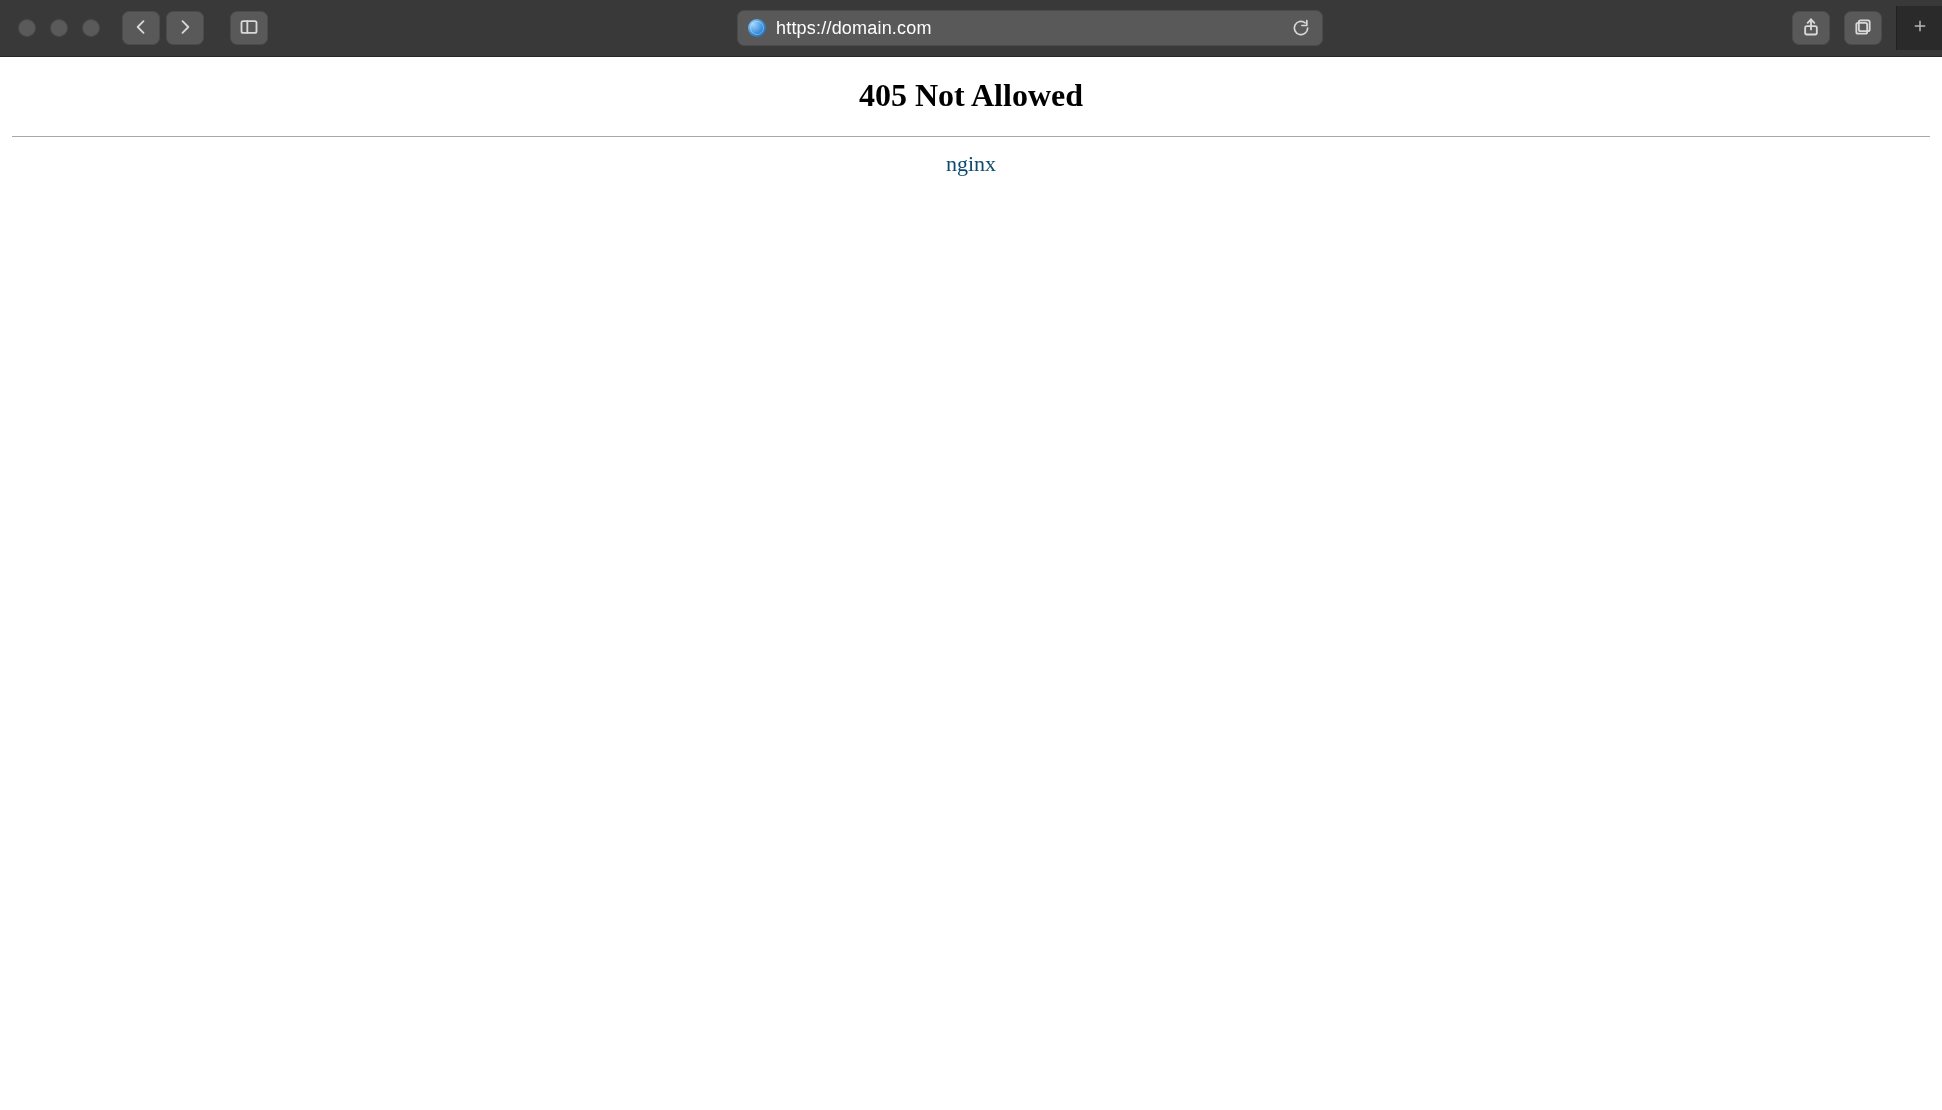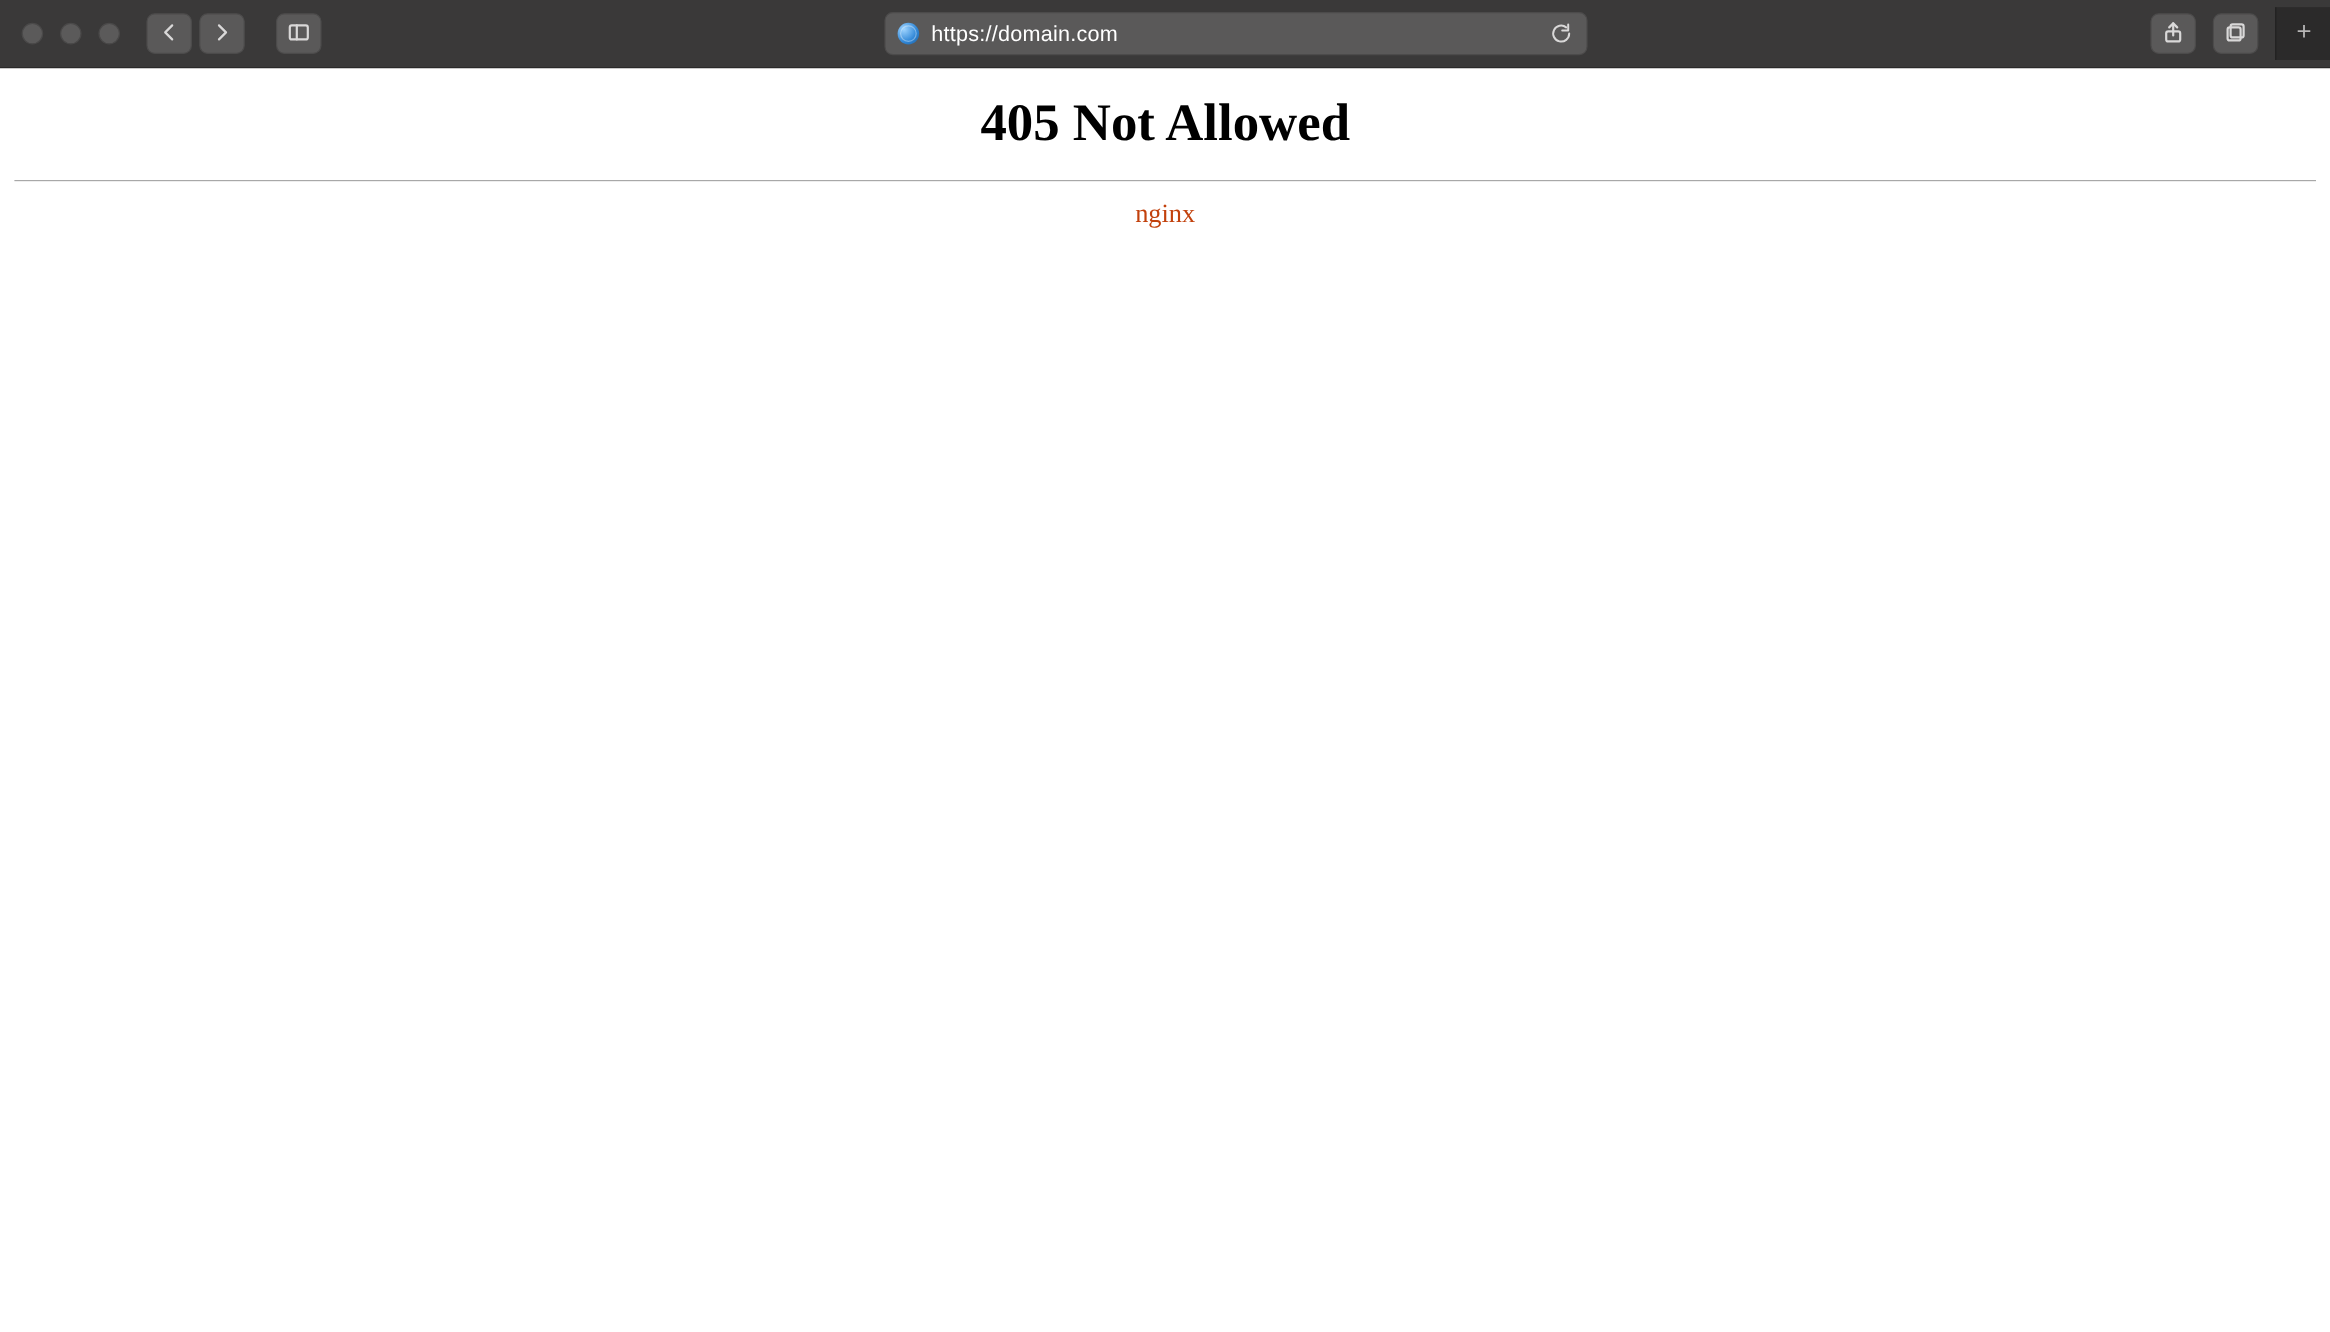--- a/index.html
+++ b/index.html
@@ -60,25 +60,25 @@
     }
     .newtab-strip svg { width: 18px; height: 18px; stroke: #b7b6b6; stroke-width: 2; fill: none; }
 
     
     .page {
       position: absolute; left: 0; right: 0; top: 57px; bottom: 0;
       background: #ffffff; padding: 8px 12px 0 12px; overflow: auto;
     }
     .page h1 {
       font-family: Georgia, "Times New Roman", Times, serif;
-      font-weight: 700; font-size: 44px; text-align: center; margin-top: 12px;
+      font-weight: 700; font-size: 32px; text-align: center; margin-top: 12px;
       color: #000;
     }
     .page hr { border: none; border-top: 1px solid #a8a8a8; margin: 22px 0 14px; }
-    .page .server { text-align: center; font-family: Georgia, "Times New Roman", Times, serif; font-size: 22px; color: #c2410c; }
+    .page .server { text-align: center; font-family: Georgia, "Times New Roman", Times, serif; font-size: 22px; color: #0c4a6e; }
   </style>
 </head>
 <body>
 
 <div class="chrome">
   <div class="traffic-lights">
     <span class="traffic-light"></span>
     <span class="traffic-light"></span>
     <span class="traffic-light"></span>
   </div>

